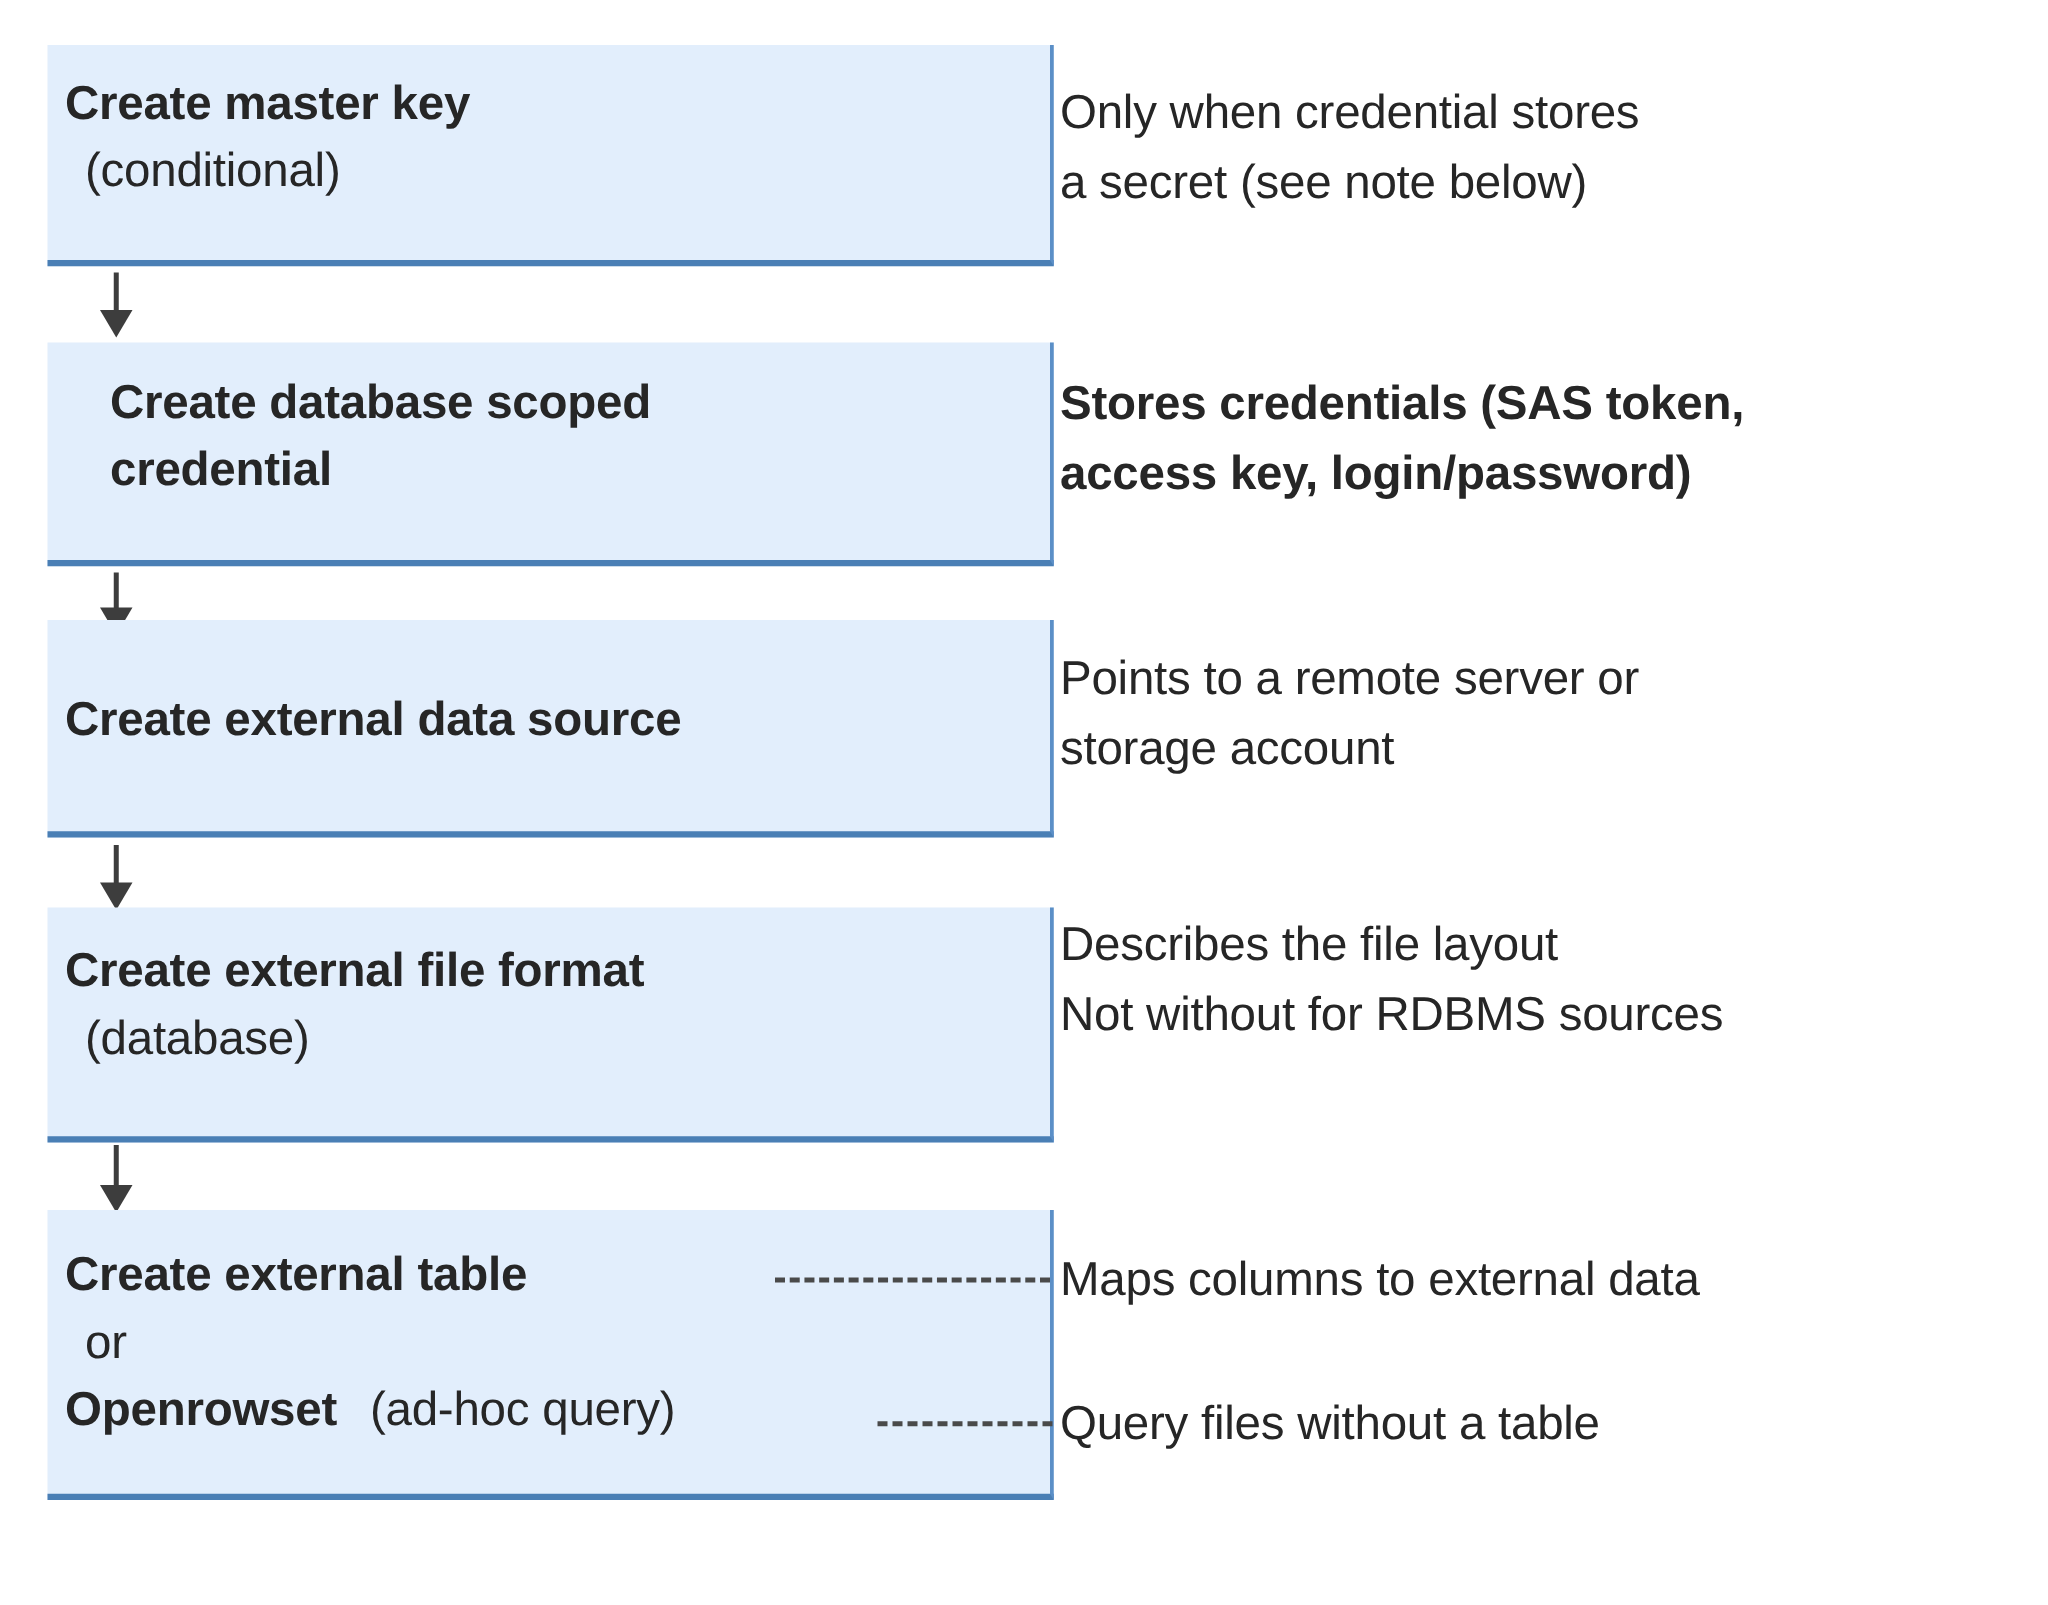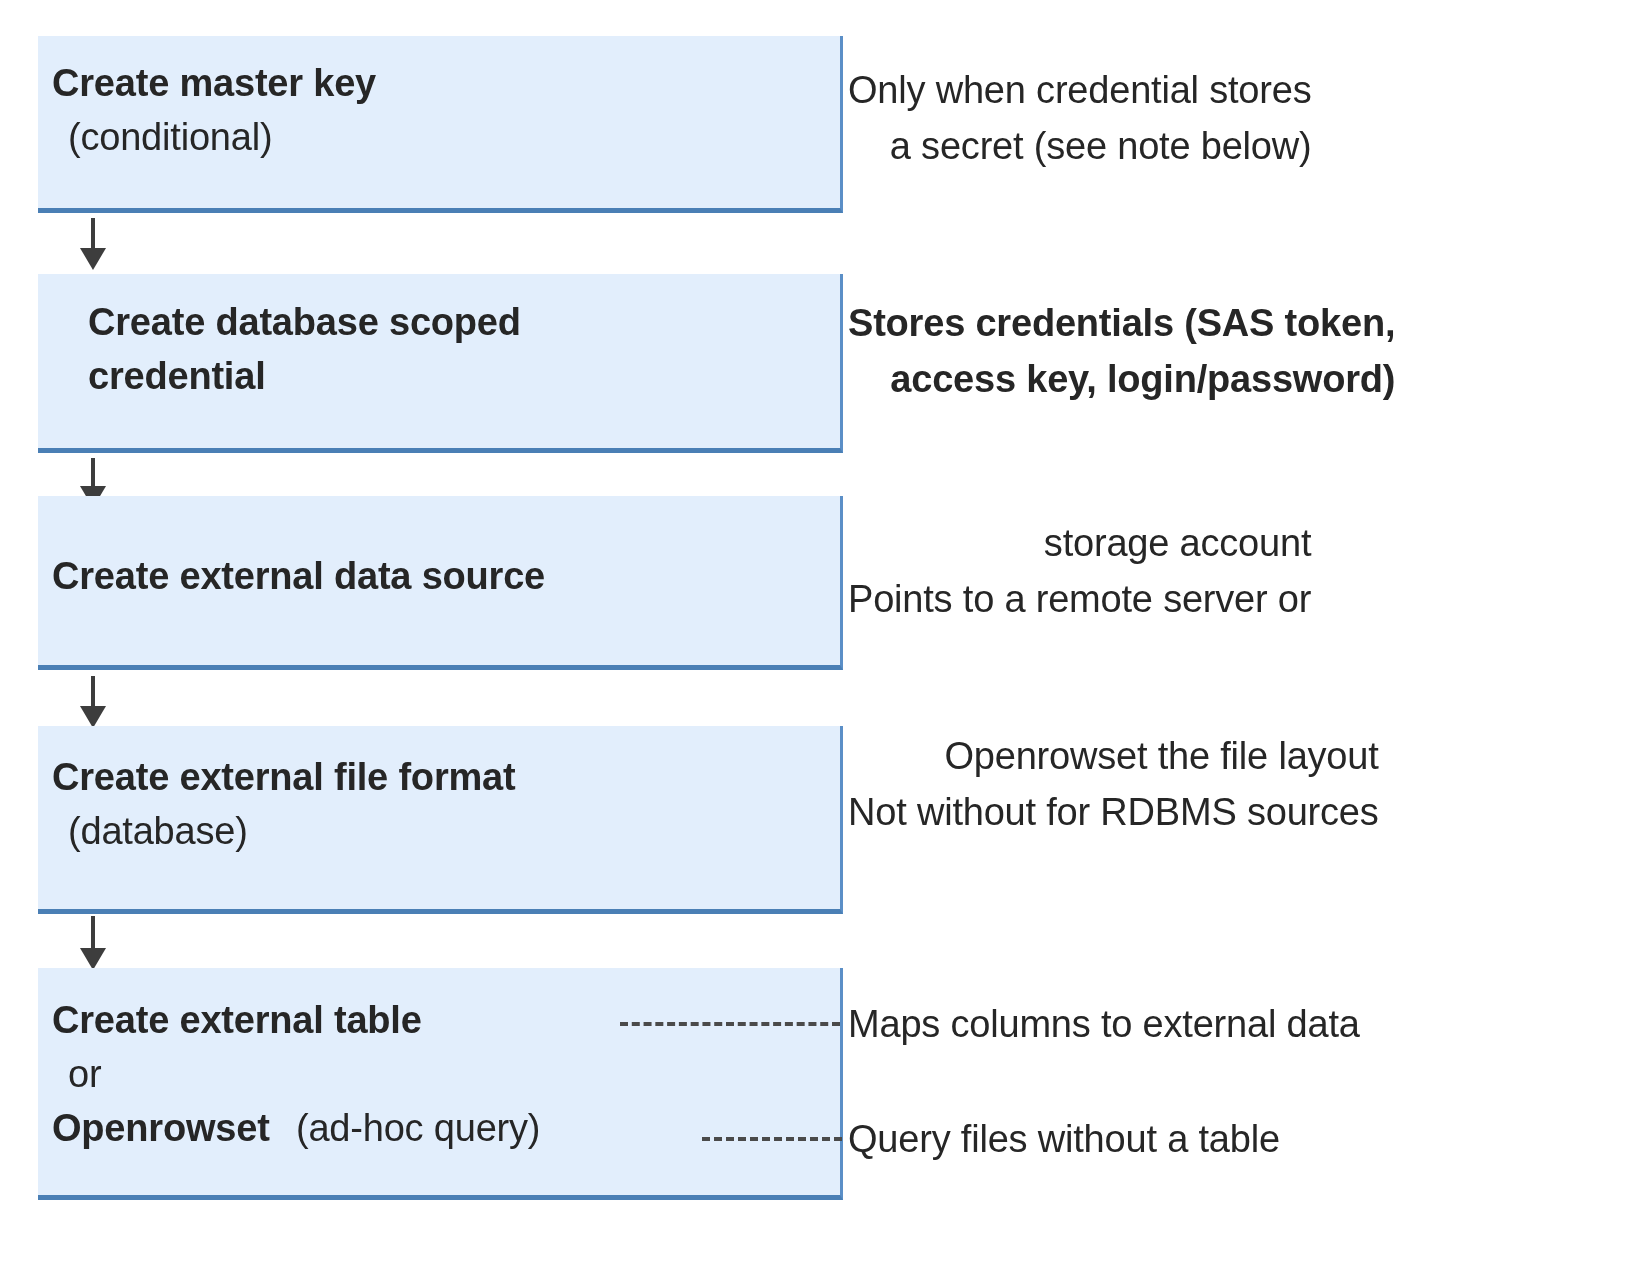--- a/index.html
+++ b/index.html
@@ -72,21 +72,20 @@
 
   
   .note {
     position: absolute;
     left: 848px;
     color: #262626;
     font-size: 38px;
     line-height: 56px;
     letter-spacing: -0.2px;
     white-space: nowrap;
-    text-align: right;
   }
 
   
   .dashline {
     position: absolute;
     height: 0;
     border-top: 4px dashed #4a4a4a;
   }
 </style>
 </head>
@@ -125,37 +124,37 @@
     <div class="shaft" style="height:32px;"></div>
     <div class="head" style="top:28px;"></div>
   </div>
 
   <div class="step-box" style="top:496px; height:174px;">
   </div>
   <div class="step-label" style="top:549px;">
     <span class="ln strong">Create external data source</span>
   </div>
   <div class="note" style="top:515px;">
+    <span class="ln">Points to a remote server or</span>
     <span class="ln">storage account</span>
-    <span class="ln">Points to a remote server or</span>
   </div>
 
   <div class="arrow" style="top:676px; height:52px;">
     <div class="shaft" style="height:34px;"></div>
     <div class="head" style="top:30px;"></div>
   </div>
 
   <div class="step-box" style="top:726px; height:188px;">
   </div>
   <div class="step-label" style="top:750px;">
     <span class="ln strong">Create external file format</span>
     <span class="ln light">(database)</span>
   </div>
   <div class="note" style="top:728px;">
-    <span class="ln">Openrowset the file layout</span>
+    <span class="ln">Describes the file layout</span>
     <span class="ln">Not without for RDBMS sources</span>
   </div>
 
   <div class="arrow" style="top:916px; height:56px;">
     <div class="shaft" style="height:36px;"></div>
     <div class="head" style="top:32px;"></div>
   </div>
 
   <div class="step-box" style="top:968px; height:232px;">
   </div>

